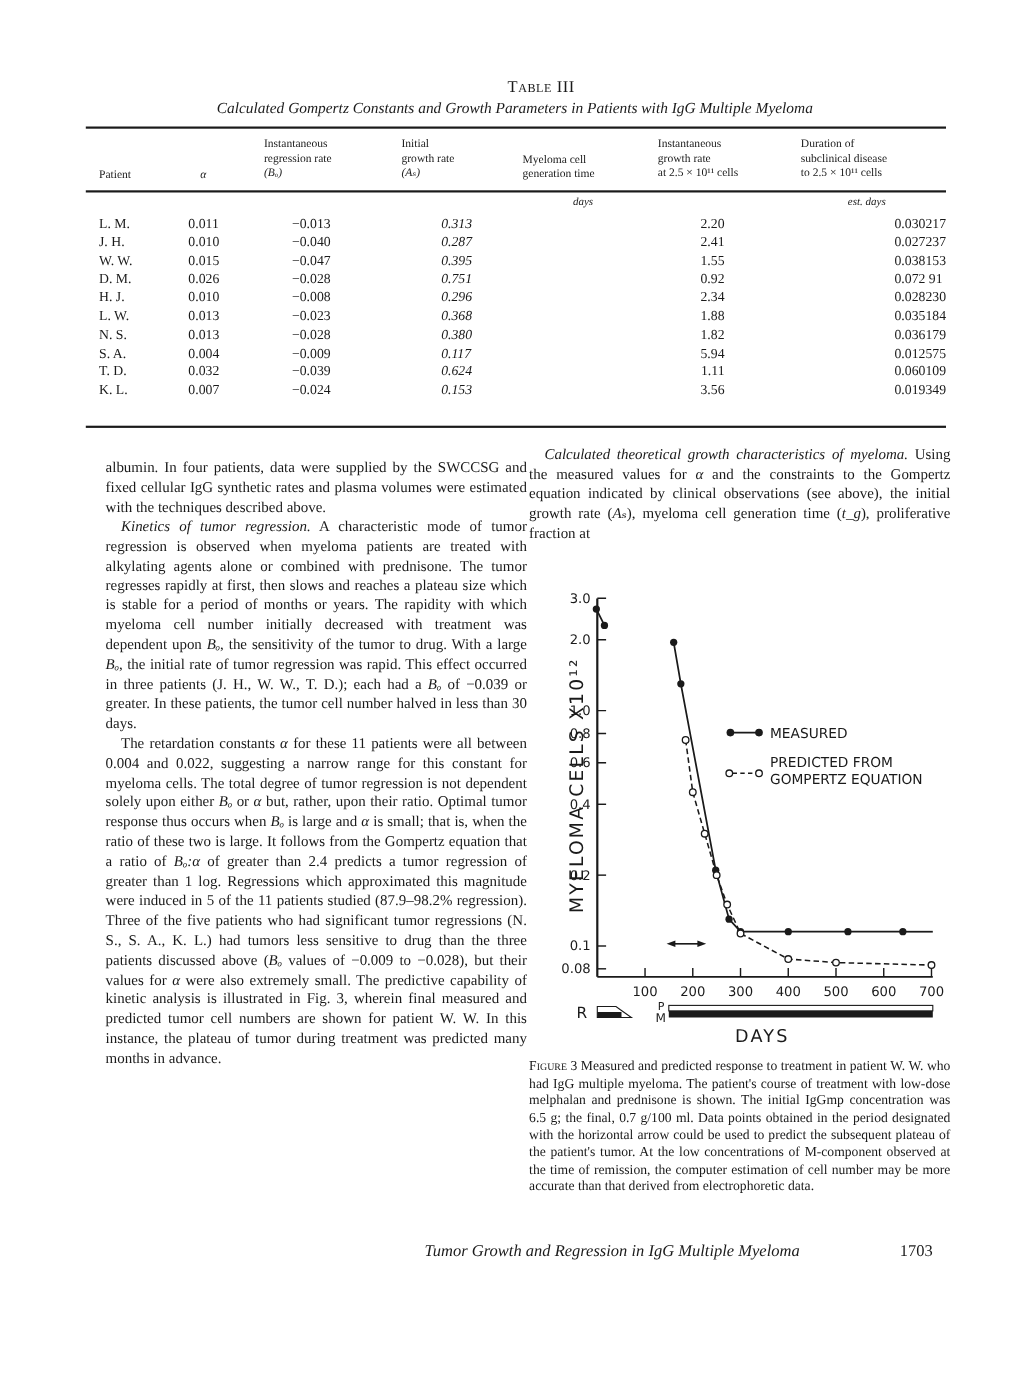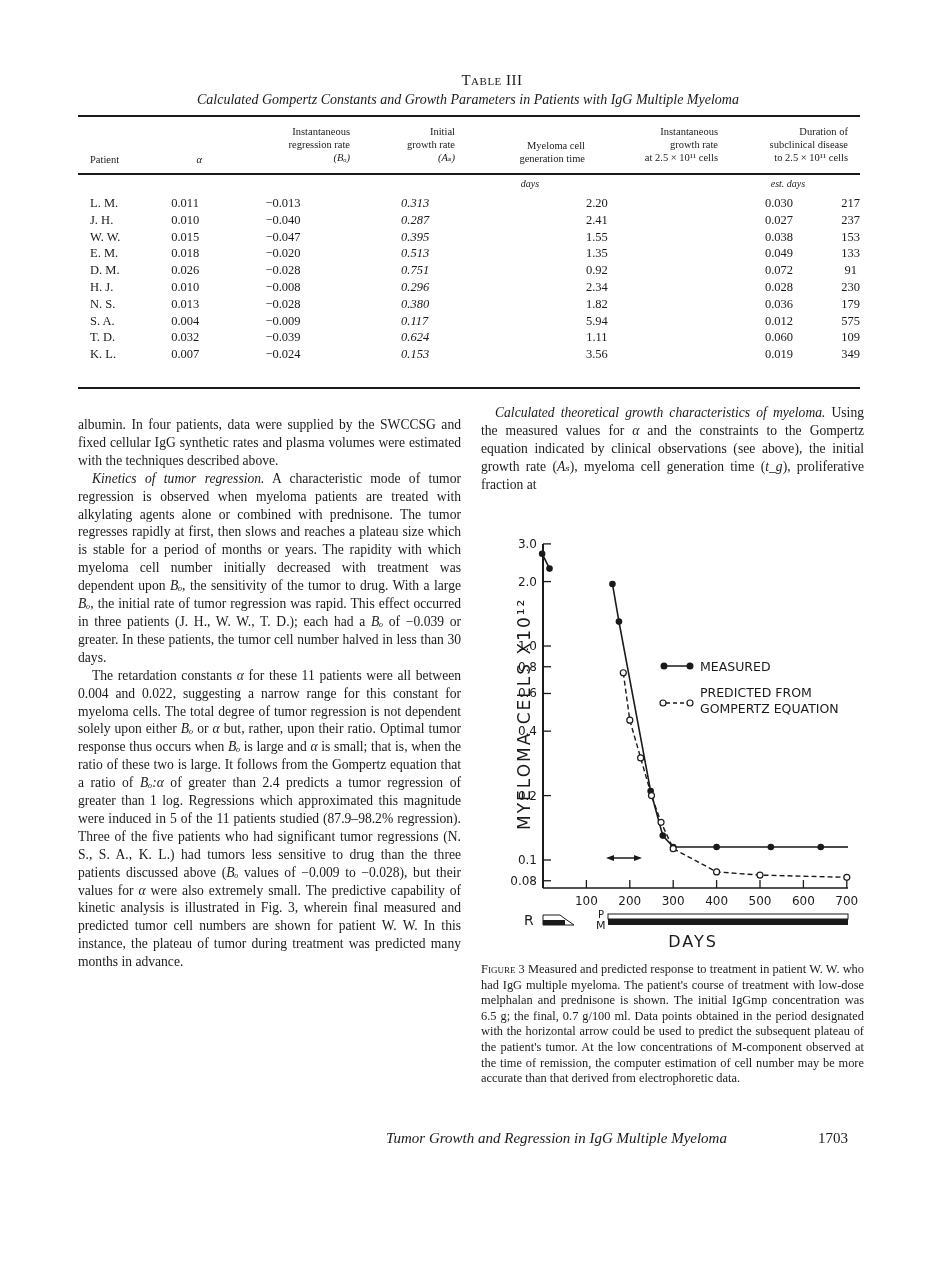--- a/index.html
+++ b/index.html
@@ -3,33 +3,33 @@
 <meta charset="utf-8">
 <style>
   html, body { margin:0; padding:0; background:#ffffff; }
   body { width:936px; height:1261px; position:relative; overflow:hidden; color:#1a1a1a;
          font-family:"Liberation Serif","DejaVu Serif",serif; }
   .abs { position:absolute; }
   .table-title { left:4px; width:936px; top:72px; text-align:center; font-size:15px; letter-spacing:0.5px;margin-left:20px; }
   .table-title .sc { font-variant:small-caps; }
   .table-subtitle { left:0; width:936px; top:92px; text-align:center; font-style:italic; font-size:14px; }
   .rule { left:78px; width:782px; background:#1a1a1a; }
-  .hdr { font-size:10.5px; text-align:right; line-height:13px; }
+  .hdr { font-size:10.5px; text-align:left; line-height:13px; }
   .units { font-size:10px; font-style:italic; text-align:center; }
   table.data { position:absolute; left:78px; top:195px; width:782px; border-collapse:collapse; font-size:12.5px; }
   table.data td { padding:0; height:16.8px; line-height:16.8px; }
   .col-patient { width:92px; padding-left:12px !important; }
   .col-alpha { width:70px; text-align:left; }
   .col-bo { width:110px; text-align:left; padding-left:30px !important; }
   .col-as { width:100px; text-align:left; padding-left:36px !important;font-style:italic;}
-  .col-gen { width:140px; text-align:center; padding-left:44px !important;}
-  .col-igr { width:140px; text-align:center; padding-left:58px !important;margin-top:15px;}
+  .col-gen { width:140px; text-align:right; padding-left:44px !important;}
+  .col-igr { width:140px; text-align:right; padding-left:58px !important;margin-top:15px;}
   .col-dur { text-align:center; }
   .para { font-size:13.6px; line-height:17.9px; text-align:justify; }
-  .left-col { left:78px; width:383px; top:416px; }
+  .left-col { left:96px; width:383px; top:416px; }
   .right-col { left:481px; width:383px; top:404px; }
   .para p { margin:0; }
   .para .indent { text-indent:14px; }
   .it { font-style:italic; }
   .caption { left:481px; width:383px; top:962px; font-size:12.4px; line-height:15.6px; text-align:justify; }
   .caption .sc { font-variant:small-caps; }
   .footer { left:386px; top:1130px; font-size:15px; font-style:italic; }
   .pageno { left:818px; top:1130px; font-size:15px; }
   .fig-sans { font-family:"DejaVu Sans","Liberation Sans",sans-serif; }
 </style>
@@ -96,45 +96,45 @@
       <tr>
         <td class="col-patient">W. W.</td>
         <td class="col-alpha">0.015</td>
         <td class="col-bo">−0.047</td>
         <td class="col-as">0.395</td>
         <td class="col-gen">1.55</td>
         <td class="col-igr">0.038</td>
         <td class="col-dur">153</td>
       </tr>
       <tr>
-        <td class="col-patient">E. M.</td>
-        <td class="col-alpha">0.018</td>
-        <td class="col-bo">−0.020</td>
-        <td class="col-as">0.513</td>
-        <td class="col-gen">1.35</td>
-        <td class="col-igr">0.049</td>
-        <td class="col-dur">133</td>
-      </tr>
-      <tr>
         <td class="col-patient">D. M.</td>
         <td class="col-alpha">0.026</td>
         <td class="col-bo">−0.028</td>
         <td class="col-as">0.751</td>
         <td class="col-gen">0.92</td>
         <td class="col-igr">0.072</td>
         <td class="col-dur">91</td>
       </tr>
       <tr>
         <td class="col-patient">H. J.</td>
         <td class="col-alpha">0.010</td>
         <td class="col-bo">−0.008</td>
         <td class="col-as">0.296</td>
         <td class="col-gen">2.34</td>
         <td class="col-igr">0.028</td>
         <td class="col-dur">230</td>
+      </tr>
+      <tr>
+        <td class="col-patient">L. W.</td>
+        <td class="col-alpha">0.013</td>
+        <td class="col-bo">−0.023</td>
+        <td class="col-as">0.368</td>
+        <td class="col-gen">1.88</td>
+        <td class="col-igr">0.035</td>
+        <td class="col-dur">184</td>
       </tr>
       <tr>
         <td class="col-patient">N. S.</td>
         <td class="col-alpha">0.013</td>
         <td class="col-bo">−0.028</td>
         <td class="col-as">0.380</td>
         <td class="col-gen">1.82</td>
         <td class="col-igr">0.036</td>
         <td class="col-dur">179</td>
       </tr>

